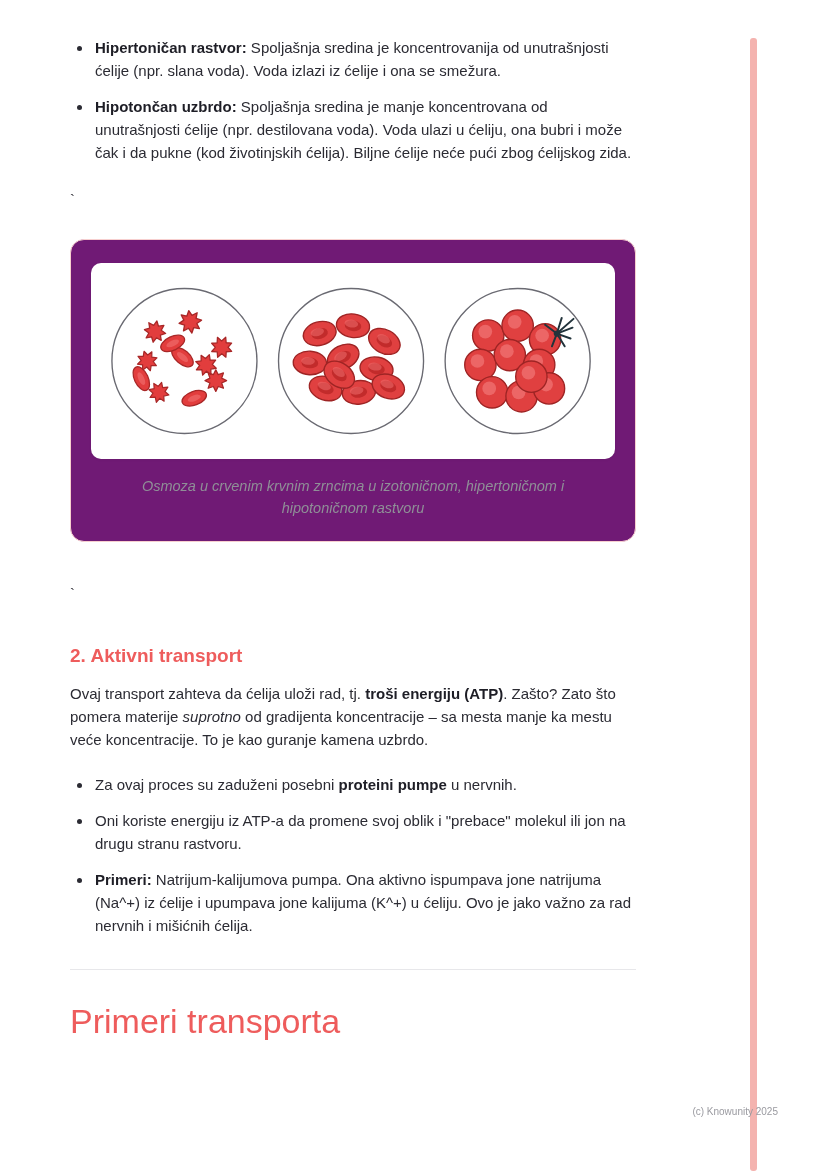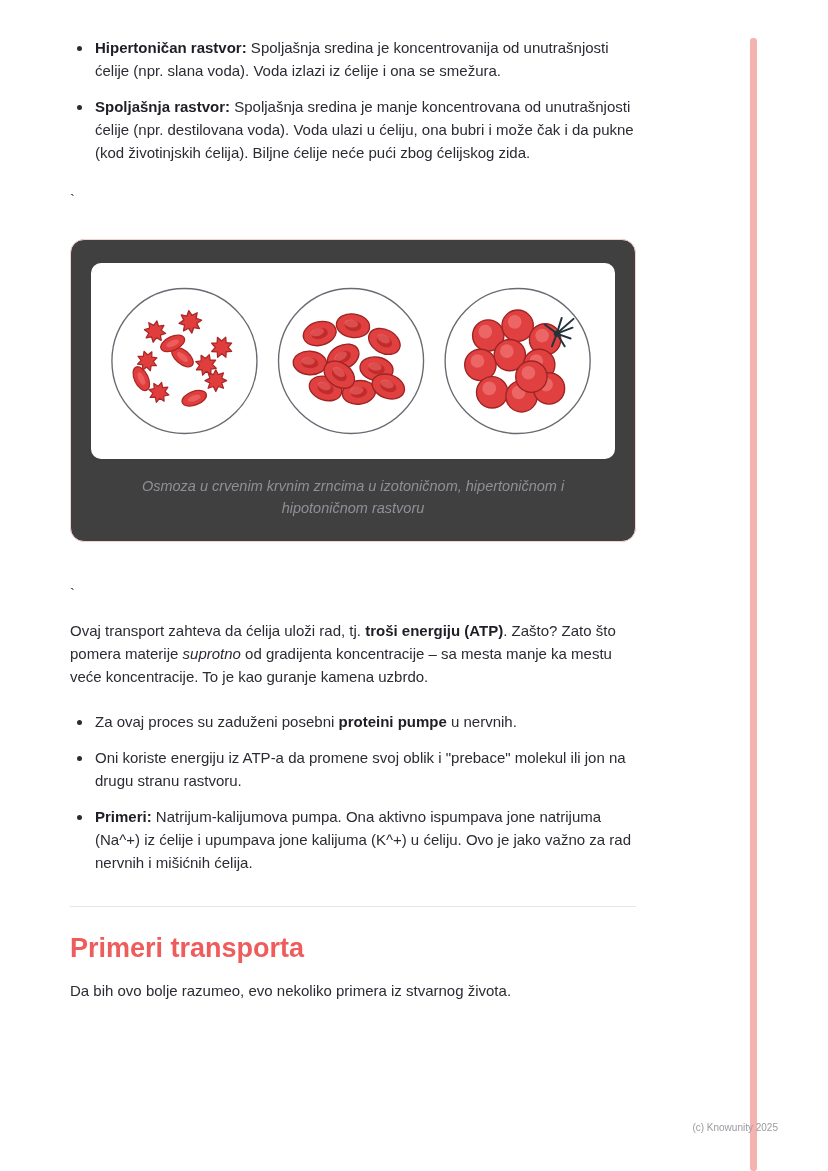--- a/index.html
+++ b/index.html
@@ -20,21 +20,21 @@
   }
   ul.bullets { list-style:disc; padding-left:23px; margin-top:8px; }
   ul.bullets li { margin-bottom:13px; padding-left:2px; }
   b { font-weight:700; color:#1e1e26;text-align:right; }
   .stray { margin-top:24px; font-size:15px; color:#2b2b33; }
   .stray.second { margin-top:40px; }
 
   figure.card {
     margin-top:28px;
     border:1px solid var(--card-border, #f7cfcf);
-    background:#404040;
+    background:#701a75;
     border-radius:14px;
     padding:23px 20px 22px 20px;
   }
   .imgbox {
     background:#ffffff;
     border-radius:10px;
     height:196px;
     box-shadow:0 1px 3px rgba(0,0,0,0.05);
     overflow:hidden;
   }
@@ -49,24 +49,24 @@
   }
 
   h3.h-red {
     margin-top:38px;
     font-size:19px;
     line-height:25px;
     font-weight:700;
     color:var(--accent-red, #ee5c5c);
   }
   h2.h-red-big {
-    margin-top:24px;
-    font-size:27px;
+    margin-top:34px;
+    font-size:34px;
     line-height:34px;
-    font-weight:700;
+    font-weight:400;
     color:var(--accent-red, #ee5c5c);
   }
   p.para { margin-top:14px; }
   ul.bullets2 { list-style:disc; padding-left:23px; margin-top:22px; }
   ul.bullets2 li { margin-bottom:13px; padding-left:2px; }
   hr.divider {
     margin-top:32px;
     border:none;
     border-top:1px solid #e7e7ea;
     height:0;
@@ -75,37 +75,37 @@
   .stripe {
     position:absolute;
     left:750px; top:38px;
     width:7px; height:1133px;
     background:var(--stripe, #f4b3af);
     border-radius:3px;
     z-index:1;
   }
   .footer {
     position:absolute;
-    right:50px; bottom:38px;
+    right:50px; bottom:54px;
     font-size:10px;
     color:#9a9aa0;
     z-index:2;
     margin-left:36px;
   }
 </style>
 </head>
 <body>
 
 <div class="page">
 
   <div class="content">
 
     <ul class="bullets">
       <li><b>Hipertoničan rastvor:</b><span> Spoljašnja sredina je koncentrovanija od unutrašnjosti ćelije (npr. slana voda). Voda izlazi iz ćelije i ona se smežura.</span></li>
-      <li><b>Spoljašnja rastvor:</b><span> Spoljašnja sredina je manje koncentrovana od unutrašnjosti ćelije (npr. destilovana voda). Voda ulazi u ćeliju, ona bubri i može čak i da pukne (kod životinjskih ćelija). Biljne ćelije neće pući zbog ćelijskog zida.</span></li>
+      <li><b>Hipotončan uzbrdo:</b><span> Spoljašnja sredina je manje koncentrovana od unutrašnjosti ćelije (npr. destilovana voda). Voda ulazi u ćeliju, ona bubri i može čak i da pukne (kod životinjskih ćelija). Biljne ćelije neće pući zbog ćelijskog zida.</span></li>
     </ul>
 
     <div class="stray">`</div>
 
     <figure class="card">
       <div class="imgbox">
         <svg viewBox="0 0 520 200" width="100%" height="100%" preserveAspectRatio="xMidYMid meet">
           <defs>
             <g id="rbc-crenated">
               <polygon points="11,0 6,2.5 7.8,7.8 2.5,6 0,11 -2.5,6 -7.8,7.8 -6,2.5 -11,0 -6,-2.5 -7.8,-7.8 -2.5,-6 0,-11 2.5,-6 7.8,-7.8 6,-2.5" fill="#e23d3d" stroke="#a82727" stroke-width="1.3" stroke-linejoin="round"></polygon>
@@ -179,34 +179,34 @@
               <circle r="3.2" fill="#22333b"></circle>
             </g>
           </g>
         </svg>
       </div>
       <figcaption>Osmoza u crvenim krvnim zrncima u izotoničnom, hipertoničnom i hipotoničnom rastvoru</figcaption>
     </figure>
 
     <div class="stray second">`</div>
 
+    <h3 class="h-red">2. Aktivni transport</h3>
 
     <p class="para"><span>Ovaj transport zahteva da ćelija uloži rad, tj. </span><b>troši energiju (ATP)</b><span>. Zašto? Zato što pomera materije </span><i>suprotno</i><span> od gradijenta koncentracije – sa mesta manje ka mestu veće koncentracije. To je kao guranje kamena uzbrdo.</span></p>
 
     <ul class="bullets2">
       <li><span>Za ovaj proces su zaduženi posebni </span><b>proteini pumpe</b><span> u nervnih.</span></li>
       <li><span>Oni koriste energiju iz ATP-a da promene svoj oblik i "prebace" molekul ili jon na drugu stranu rastvoru.</span><b></b><span></span></li>
       <li><span></span><b>Primeri:</b><span> Natrijum-kalijumova pumpa. Ona aktivno ispumpava jone natrijuma (Na^+) iz ćelije i upumpava jone kalijuma (K^+) u ćeliju. Ovo je jako važno za rad nervnih i mišićnih ćelija.</span></li>
     </ul>
 
     <hr class="divider">
 
     <h2 class="h-red-big">Primeri transporta</h2>
 
-    <p class="para">Da bih ovo bolje razumeo, evo nekoliko primera iz stvarnog života.</p>
 
   </div>
 
   <div class="stripe"></div>
 
   <div class="footer">(c) Knowunity 2025</div>
 
 </div>
 
 </body></html>

